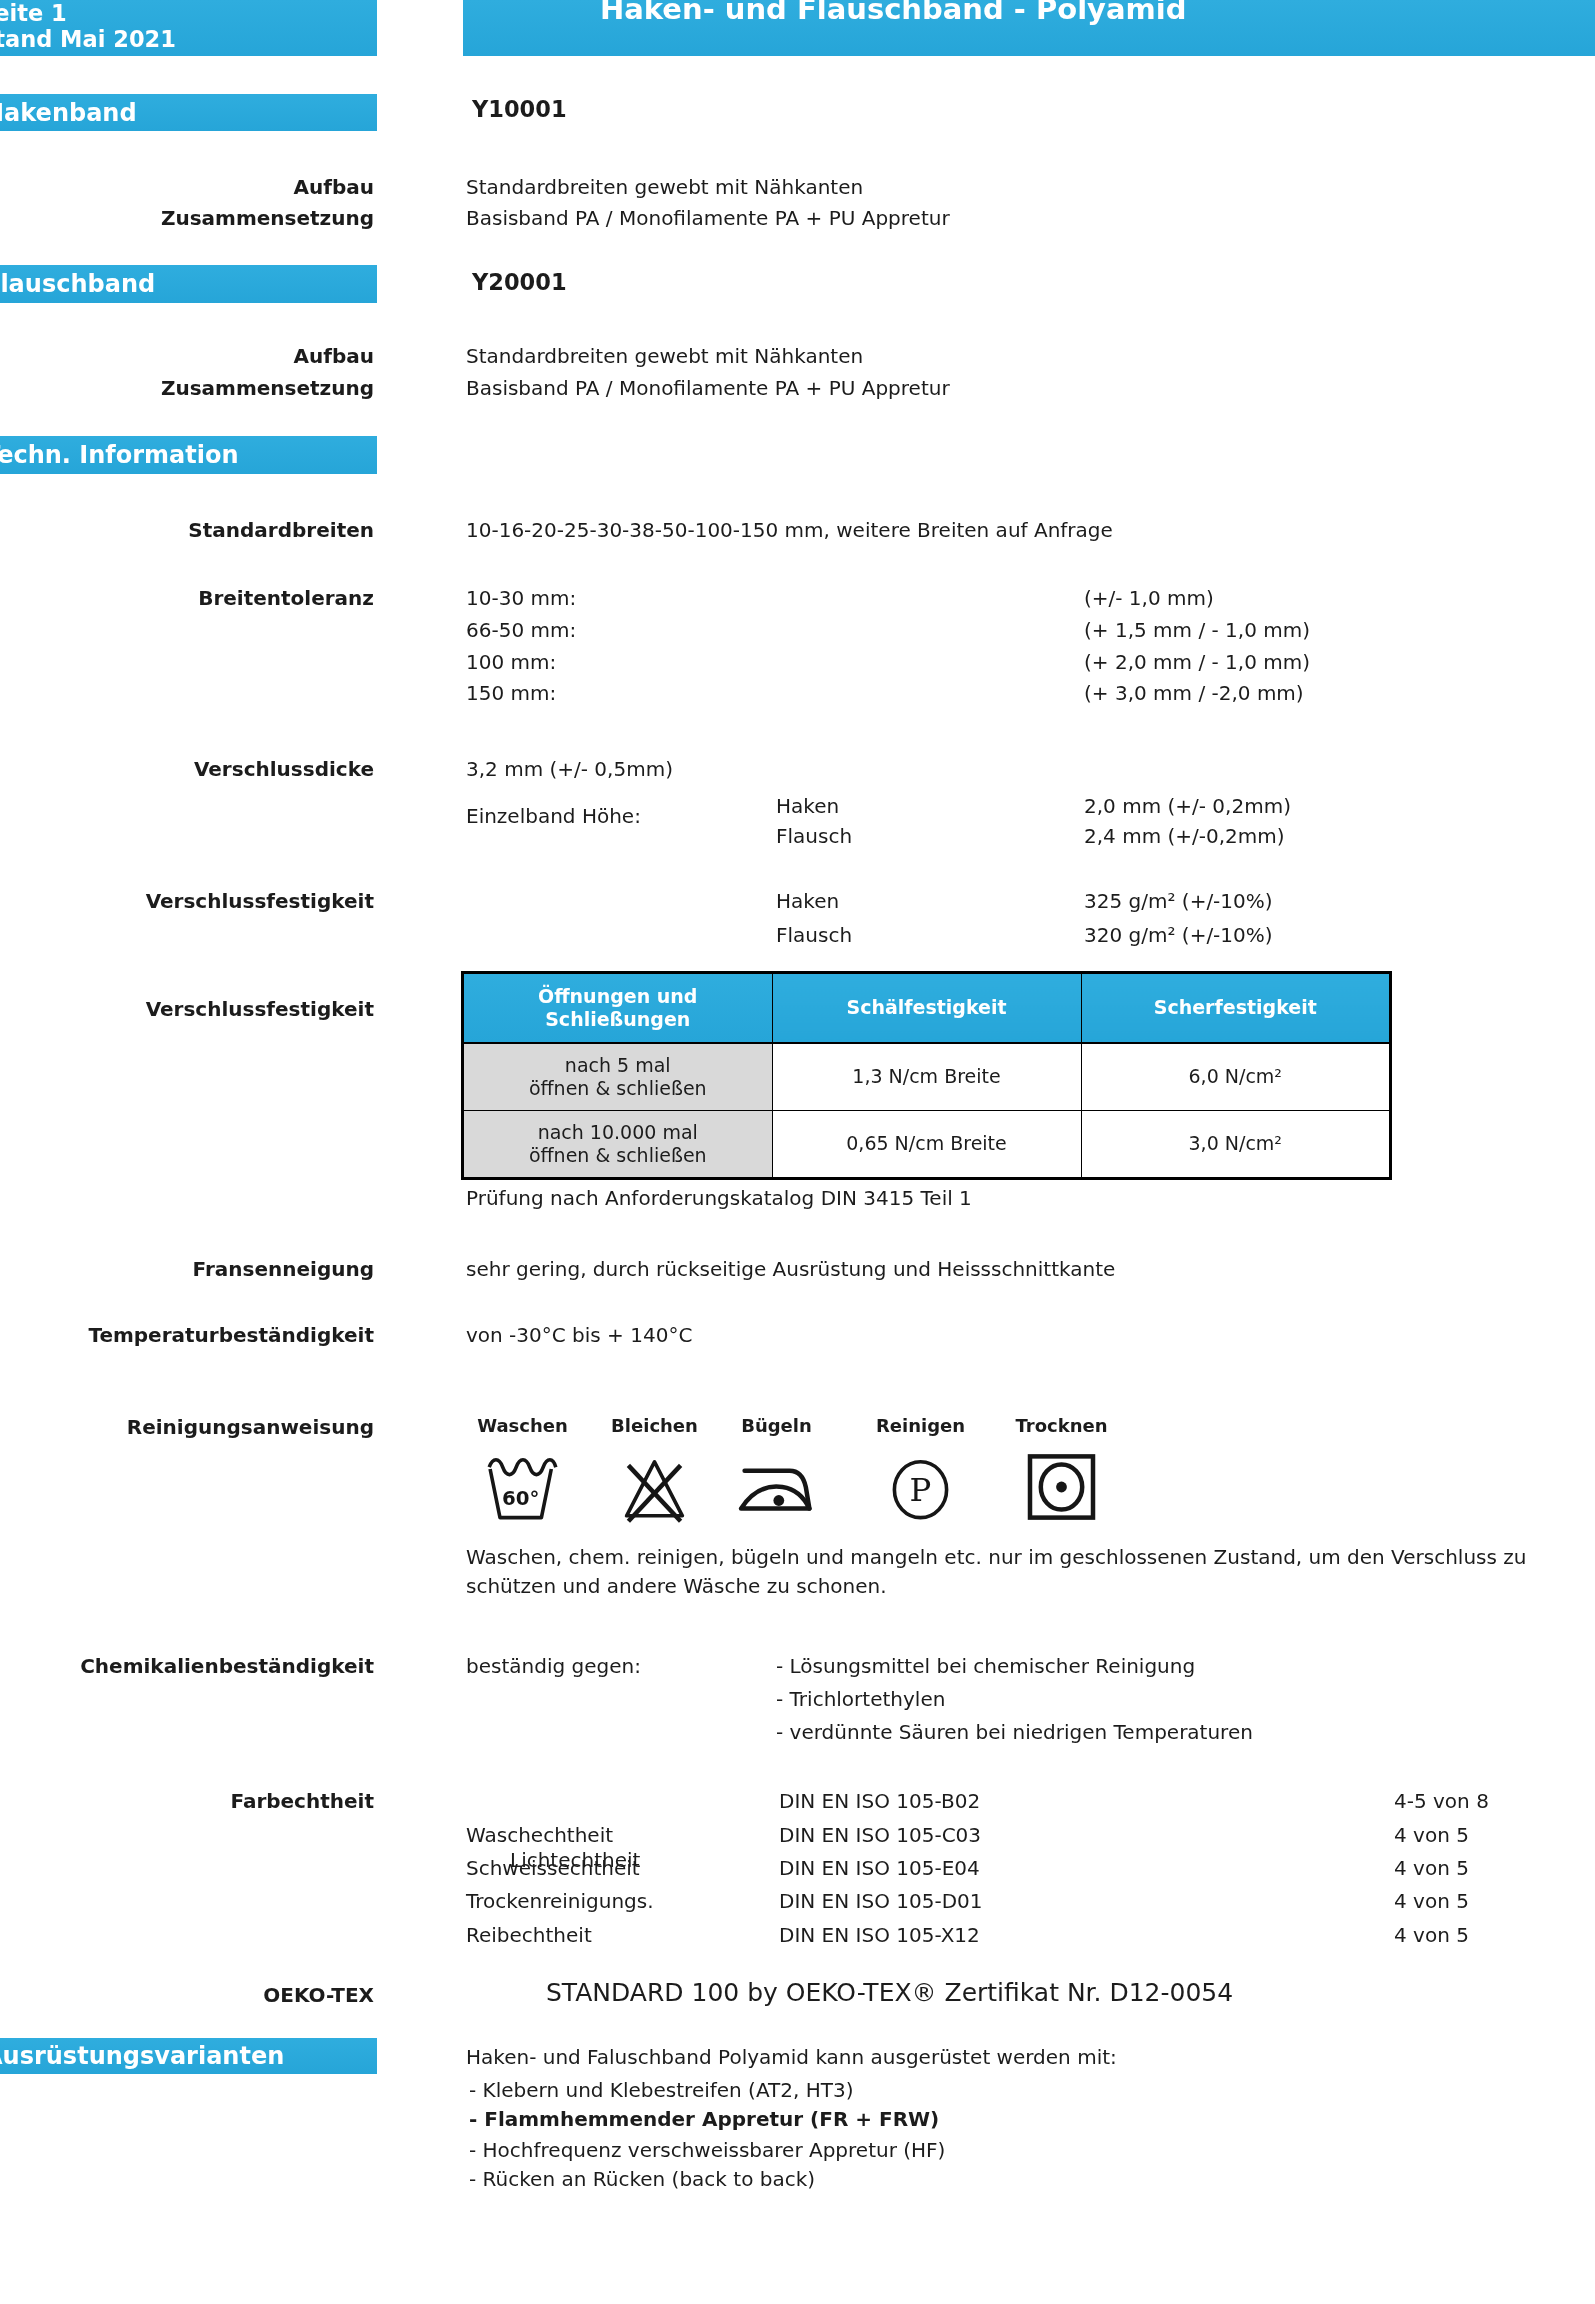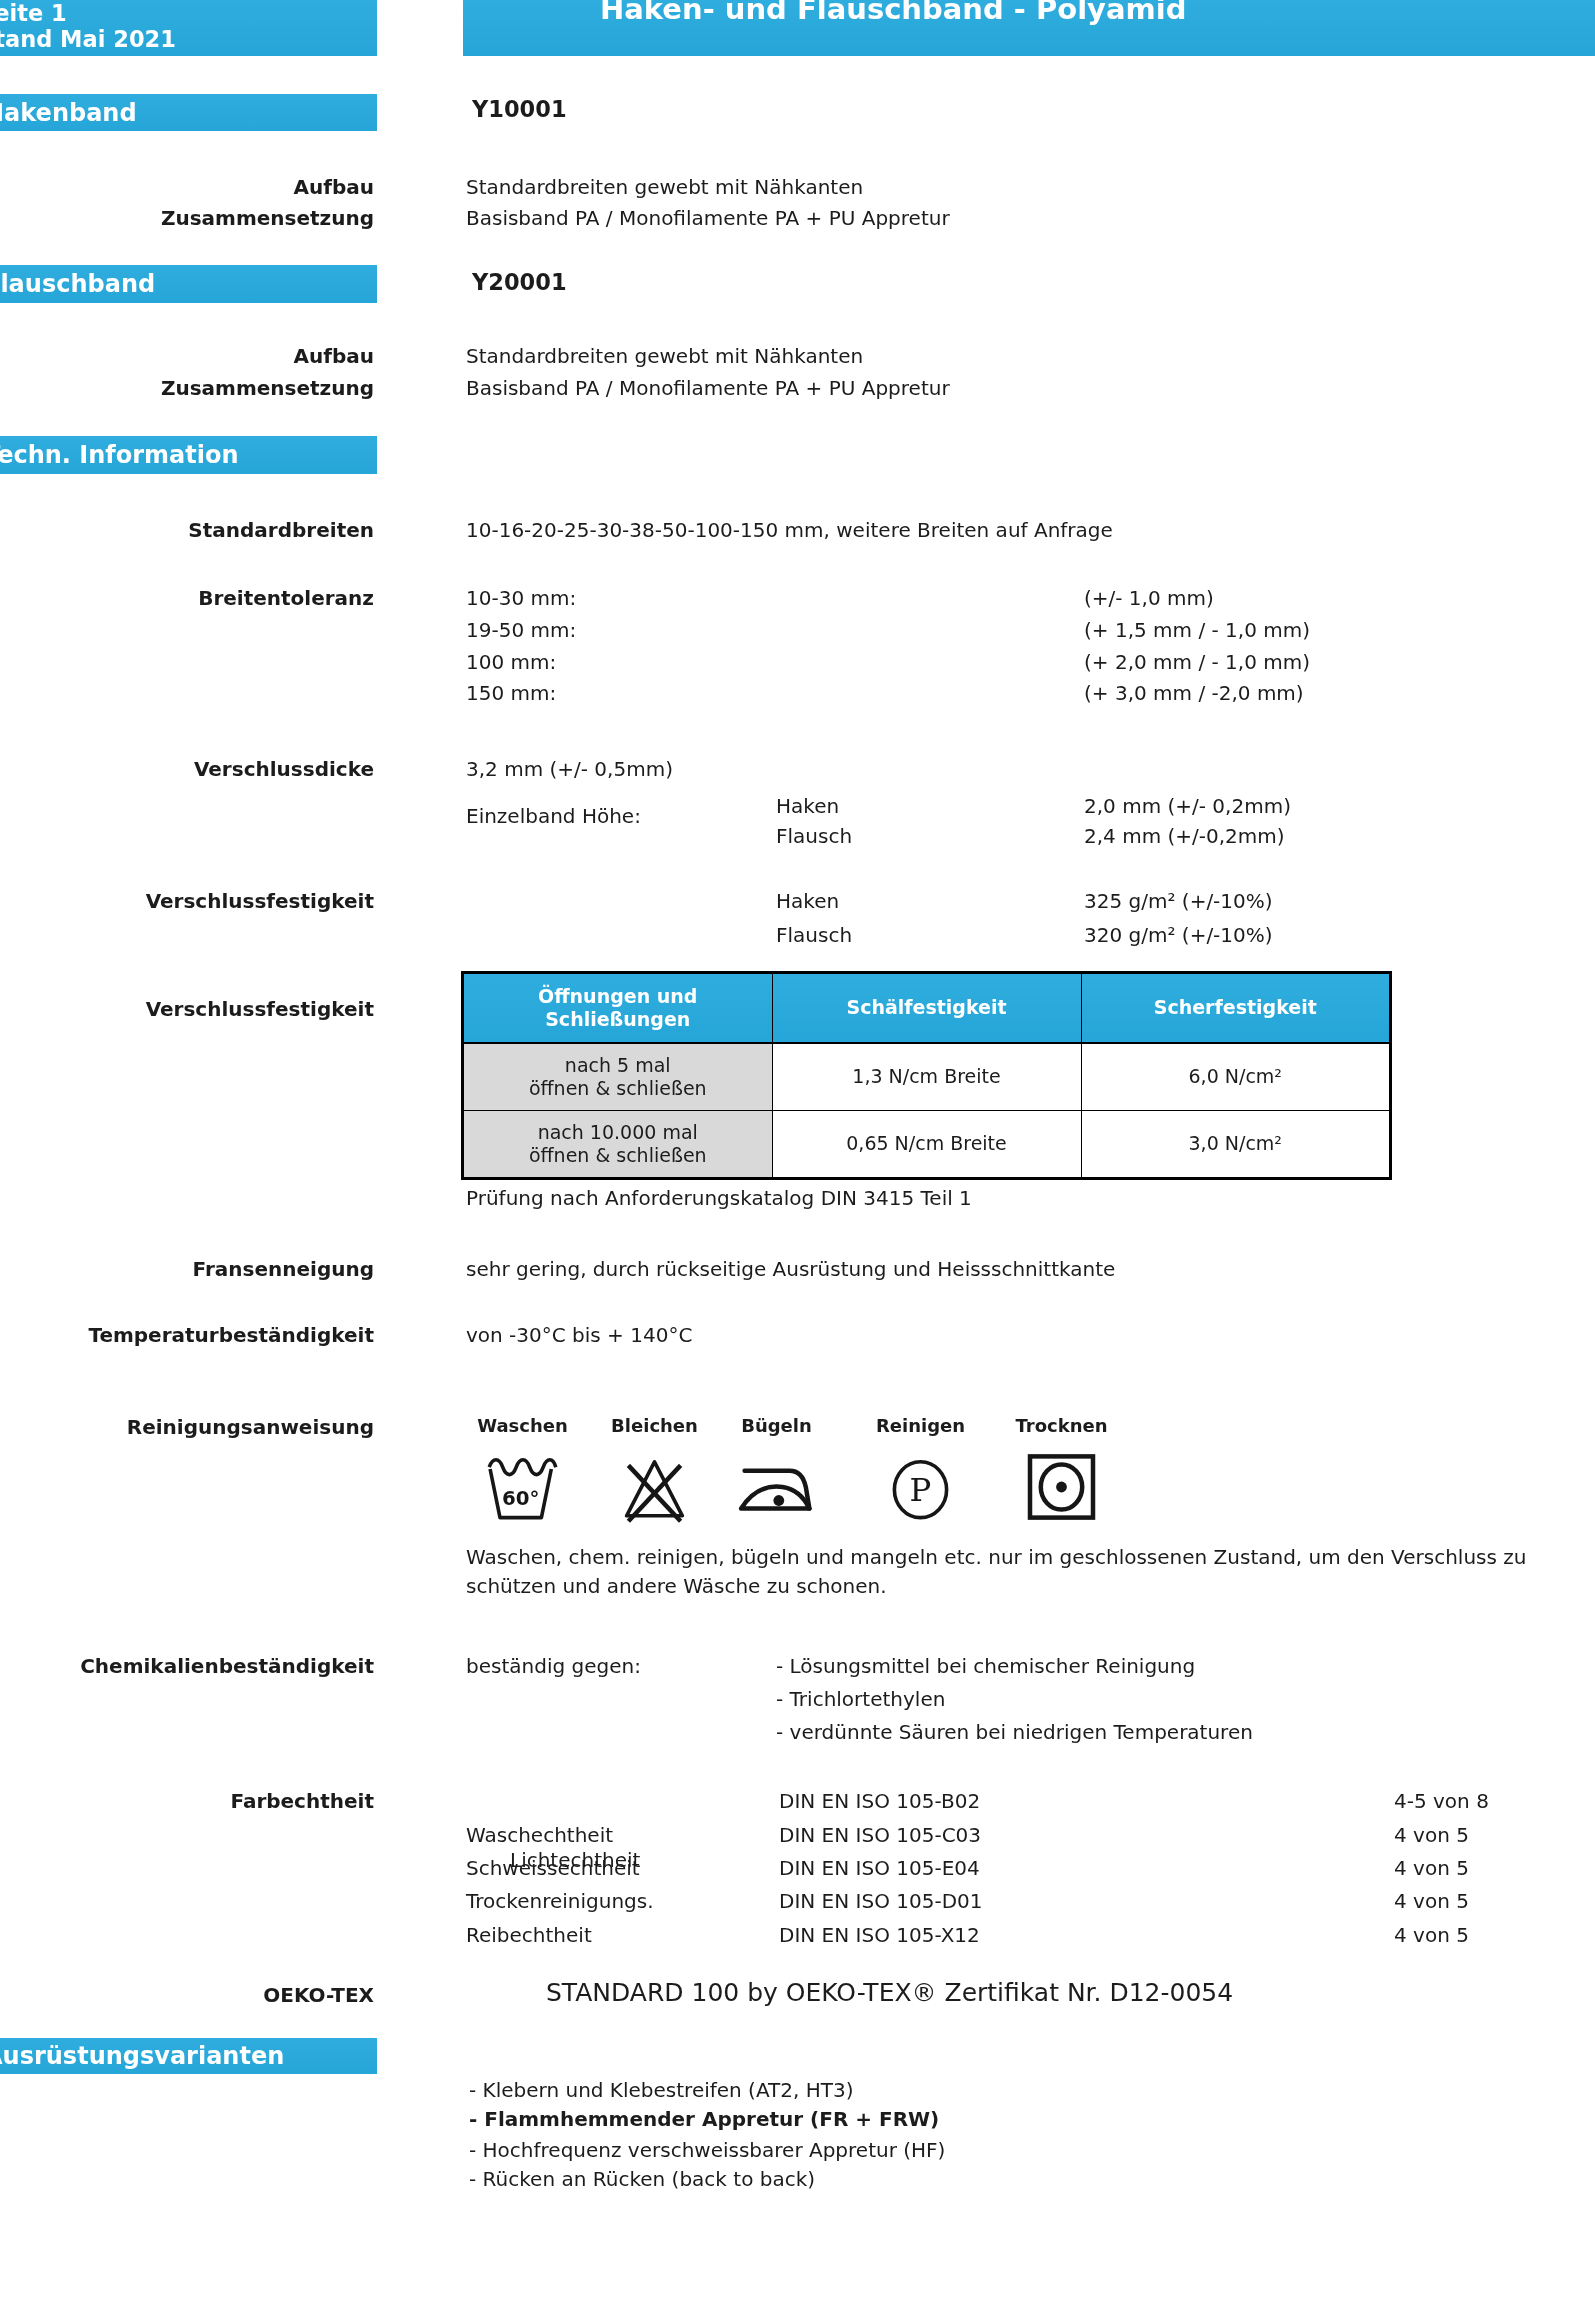--- a/index.html
+++ b/index.html
@@ -76,21 +76,21 @@
   <div class="bar heading-big" style="left:-72px;top:436px;width:449px;height:38px;">
     <span class="bar-text" style="left:56px;">Techn. Information</span>
   </div>
 
   <div class="lbl" style="top:518px;">Standardbreiten</div>
   <div class="tx c2" style="top:518px;">10-16-20-25-30-38-50-100-150 mm, weitere Breiten auf Anfrage</div>
 
   <div class="lbl" style="top:586px;">Breitentoleranz</div>
   <div class="tx c2" style="top:586px;">10-30 mm:</div>
   <div class="tx c4" style="top:586px;">(+/- 1,0 mm)</div>
-  <div class="tx c2" style="top:618px;">19-50 mm:</div>
+  <div class="tx c2" style="top:618px;">66-50 mm:</div>
   <div class="tx c4" style="top:618px;">(+ 1,5 mm / - 1,0 mm)</div>
   <div class="tx c2" style="top:650px;">100 mm:</div>
   <div class="tx c4" style="top:650px;">(+ 2,0 mm / - 1,0 mm)</div>
   <div class="tx c2" style="top:681px;">150 mm:</div>
   <div class="tx c4" style="top:681px;">(+ 3,0 mm / -2,0 mm)</div>
 
   <div class="lbl" style="top:757px;">Verschlussdicke</div>
   <div class="tx c2" style="top:757px;">3,2 mm (+/- 0,5mm)</div>
   <div class="tx c2" style="top:804px;">Einzelband Höhe:</div>
   <div class="tx c3" style="top:794px;">Haken</div>
@@ -212,19 +212,20 @@
   <div class="tx c2" style="top:1923px;">Reibechtheit</div>
   <div class="tx" style="left:779px;top:1923px;">DIN EN ISO 105-X12</div>
   <div class="tx" style="left:1394px;top:1923px;">4 von 5</div>
 
   <div class="lbl" style="top:1983px;">OEKO-TEX</div>
   <div class="tx" style="left:546px;top:1977px;font-size:25px;line-height:31px;">STANDARD 100 by OEKO-TEX® Zertifikat Nr. D12-0054</div>
 
   <div class="bar heading-big" style="left:-72px;top:2038px;width:449px;height:36px;">
     <span class="bar-text" style="left:56px;">Ausrüstungsvarianten</span>
   </div>
+  <div class="tx c2" style="top:2045px;">Haken- und Faluschband Polyamid kann ausgerüstet werden mit:</div>
   <div class="tx" style="left:469px;top:2078px;">- Klebern und Klebestreifen (AT2, HT3)</div>
   <div class="tx" style="left:469px;top:2107px;font-weight:bold;">- Flammhemmender Appretur (FR + FRW)</div>
   <div class="tx" style="left:469px;top:2138px;">- Hochfrequenz verschweissbarer Appretur (HF)</div>
   <div class="tx" style="left:469px;top:2167px;">- Rücken an Rücken (back to back)</div>
 
 </div>
 
 
 </body></html>

